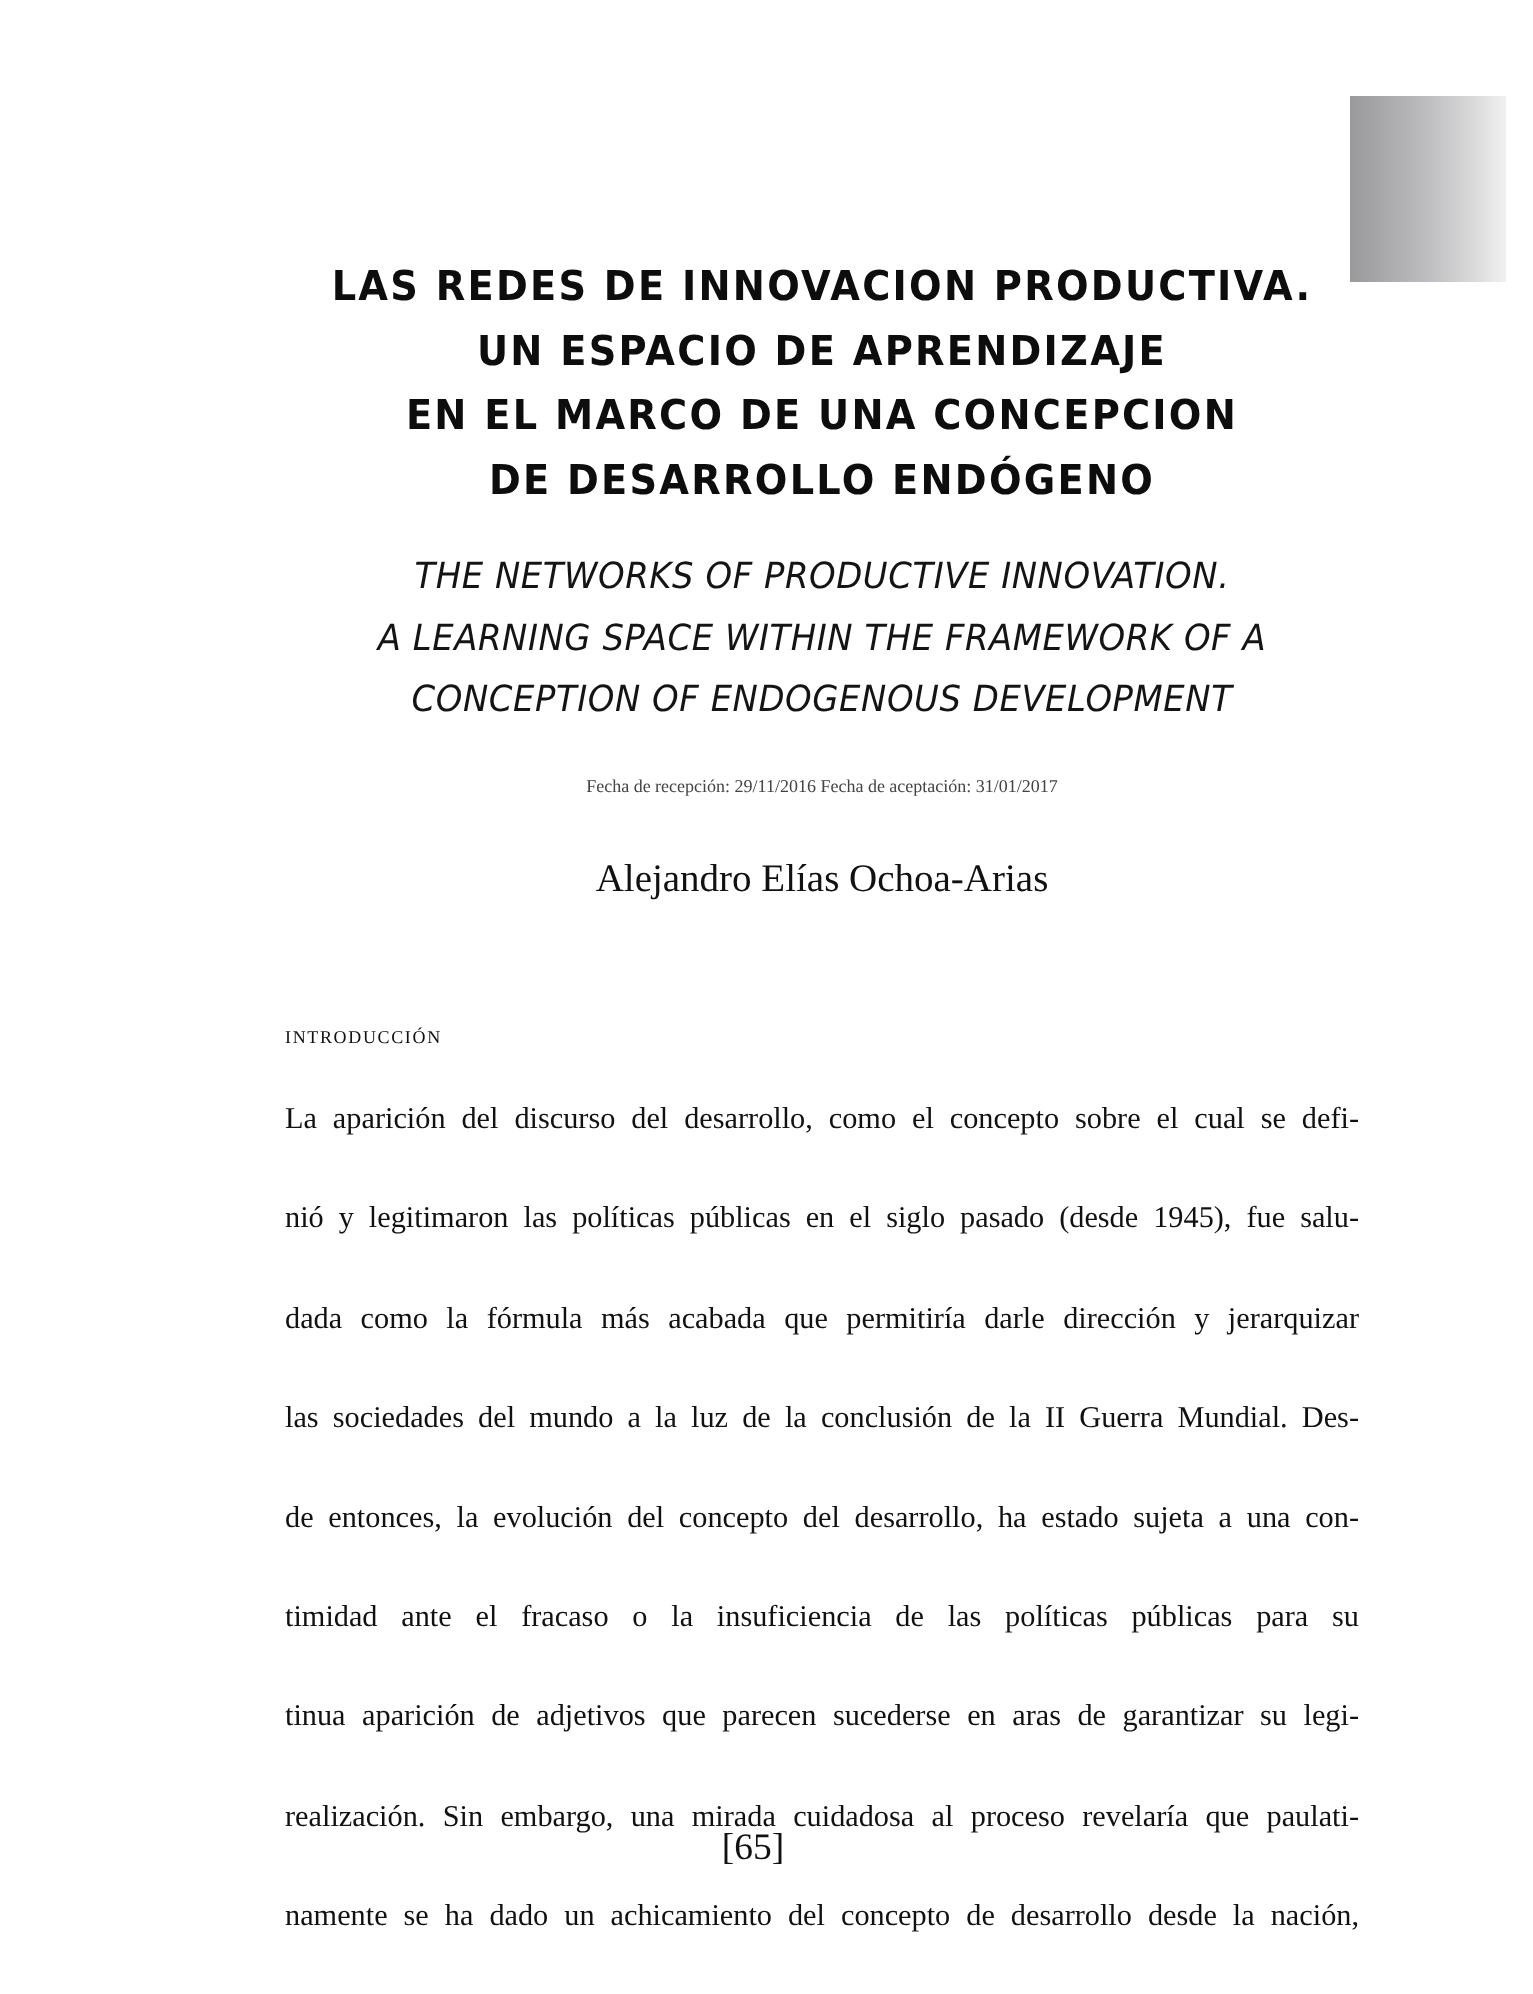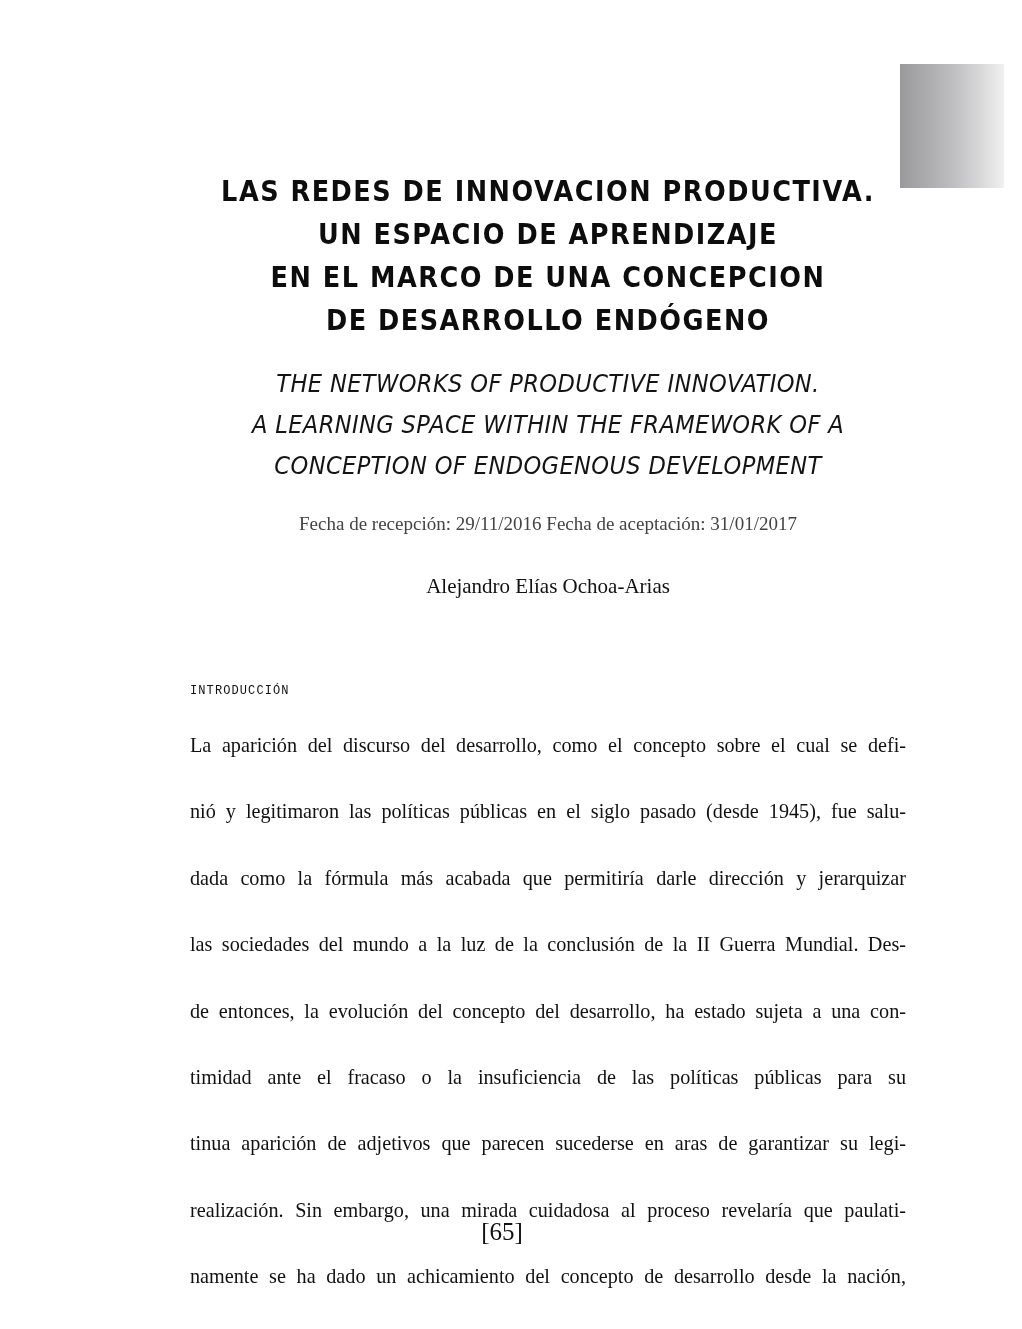--- a/index.html
+++ b/index.html
@@ -79,43 +79,42 @@
     color: #141414;
     white-space: nowrap;
     transform: scaleX(0.94);
     transform-origin: center center;
   }
 
   
   .dates {
     margin-top: 26px;
     text-align: center;
-    font-size: 19px;
+    font-size: 12px;
     line-height: 22px;
     color: #434343;
   }
 
   
   .author {
     margin-top: 37px;
     text-align: center;
-    font-size: 21px;
+    font-size: 26px;
     line-height: 28px;
     color: #111111;
   }
 
   
   .section-heading {
     margin-top: 80px;
     font-size: 16.5px;
     letter-spacing: 1.1px;
     font-variant: small-caps;
     text-transform: lowercase;
     color: #111111;
-    font-family: Liberation Mono, monospace;
   }
 
   
   .body-text {
     margin-top: 30px;
   }
 
   .para {
     font-size: 20.2px;
     line-height: 33.2px;

